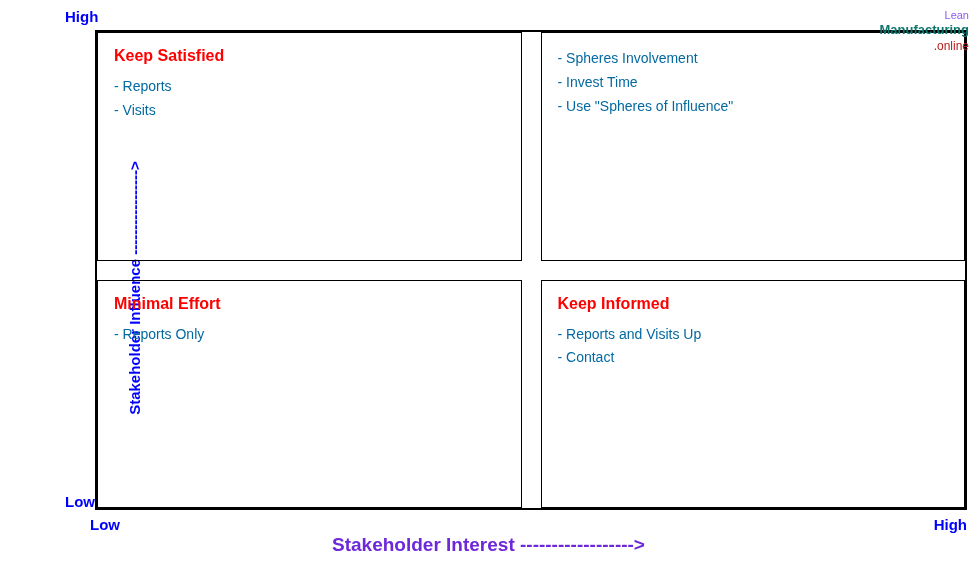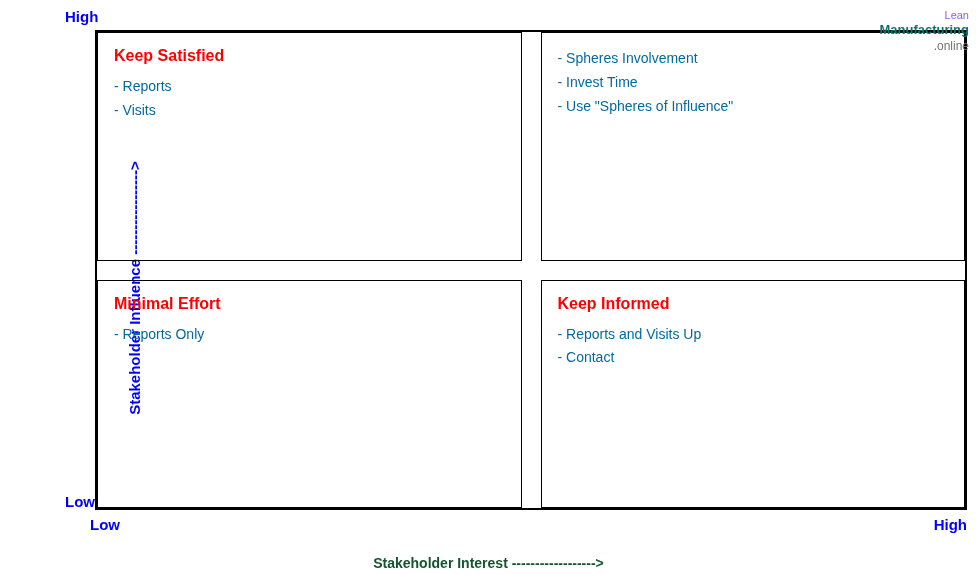--- a/index.html
+++ b/index.html
@@ -93,38 +93,38 @@
       color: #8b5cf6;
       font-weight: normal;
       font-size: 11px;
     }
     .watermark .manufacturing {
       color: #0f766e;
       font-weight: bold;
       font-size: 13px;
     }
     .watermark .online {
-      color: #737373;
+      color: #b91c1c;
       font-size: 12px;
     }
   </style>
 </head>
 <body>
 
 <div class="label-y-high">High</div>
 
 <div class="label-y-low">Low</div>
 
 <div class="label-x-low">Low</div>
 
 <div class="label-x-high">High</div>
 
 <div style="position:absolute; left:8px; top:50%; transform:translateY(-50%) rotate(-90deg); transform-origin:center center; color:blue; font-weight:bold; font-size:15px; white-space:nowrap;">Stakeholder Influence -----------------&gt;</div>
 
-<div style="position:absolute; bottom:4px; left:50%; transform:translateX(-50%); color:#14532d; font-weight:bold; font-size:14px; white-space:nowrap;">Stakeholder Interest ------------------&gt;</div>
+<div style="position:absolute; bottom:19px; left:50%; transform:translateX(-50%); color:#6d28d9; font-weight:bold; font-size:19px; white-space:nowrap;">Stakeholder Interest ------------------&gt;</div>
 
 <div class="grid">
 
   <div class="quadrant">
     <div class="quadrant-title">Keep Satisfied</div>
     <div class="quadrant-items">
       <div>- Reports</div>
       <div>- Visits</div>
     </div>
   </div>

